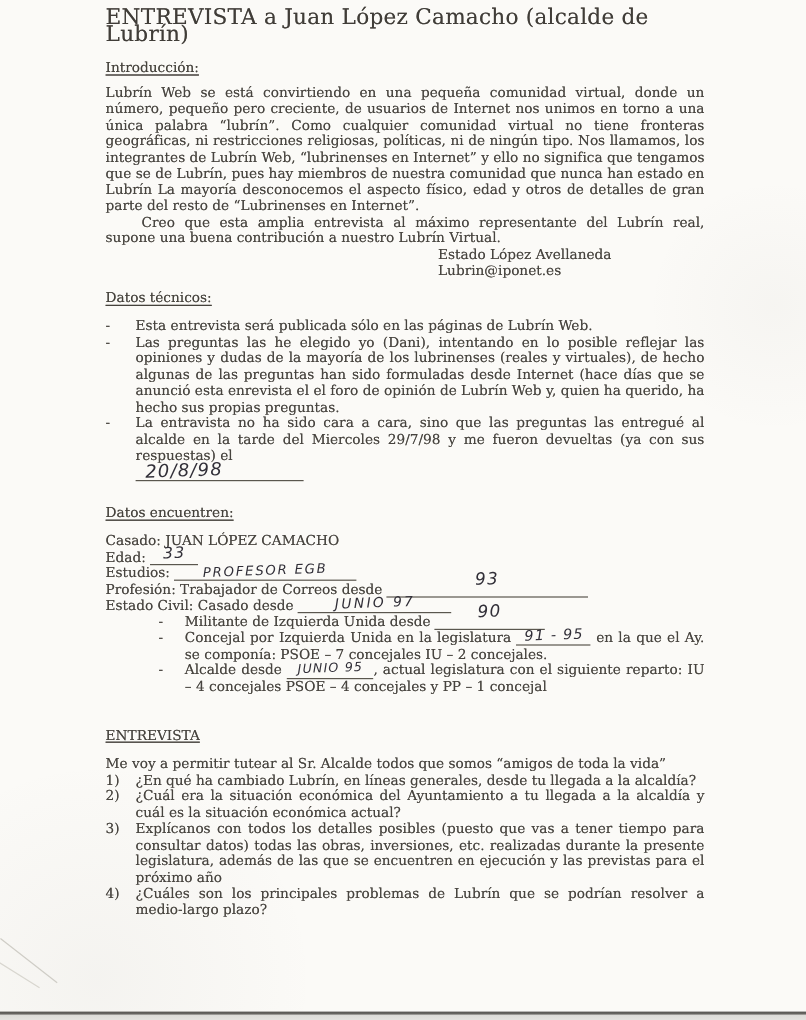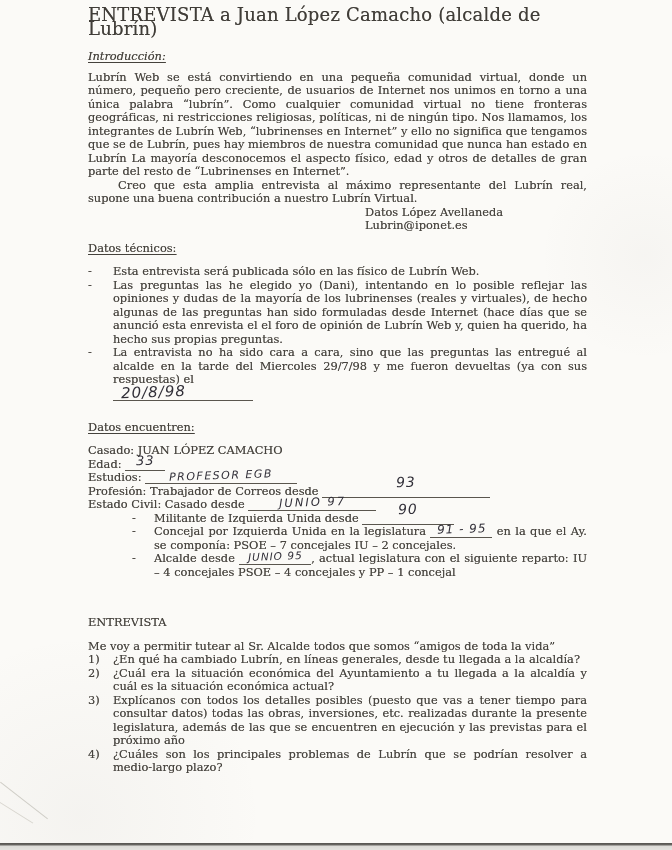--- a/index.html
+++ b/index.html
@@ -16,21 +16,21 @@
     position:absolute;left:88px;top:8px;width:499px;
     font-size:11.4px;line-height:13.5px;
     text-shadow:0 0 0.5px rgba(70,66,60,0.65);
   }
   .title{
     font-size:18px;font-weight:normal;letter-spacing:0.2px;margin:0;color:#403d38;
   }
   .heading{
     text-decoration:underline;text-underline-offset:2px;color:#45423c;
   }
-  .h-intro{margin-top:15px;font-style:italic;}
+  .h-intro{margin-top:15px;}
   .para{margin:7px 0 0 0;text-align:justify;}
   .para2{margin:0;text-indent:30px;text-align:justify;}
   .signature{margin-left:277px;}
   .email{text-underline-offset:2px;}
   .h-tec{margin-top:9px;}
   .bullets{margin-top:10px;}
   .b-row{display:flex;}
   .b-mark{width:25px;flex:0 0 25px;}
   .b-text{flex:1;text-align:justify;margin:0;}
   .hand{
@@ -60,21 +60,21 @@
   .pol-row{display:flex;}
   .pol-ind{width:44px;flex:0 0 44px;}
   .pol-mark{width:22px;flex:0 0 22px;}
   .pol-text{flex:1;text-align:justify;margin:0;}
   .blank-mil{width:92px;}
   .hand-mil{font-size:14px;top:-8px;}
   .blank-leg{width:62px;}
   .hand-leg{font-size:12px;top:-2px;}
   .blank-alc{width:72px;}
   .hand-alc{font-size:10.5px;letter-spacing:1px;top:-2px;}
-  .h-ent{margin-top:37px;}
+  .h-ent{margin-top:27px;text-decoration:underline;}
   .ent-intro{margin-top:10px;}
   .q-row{display:flex;}
   .q-num{width:25px;flex:0 0 25px;}
   .q-text{flex:1;text-align:justify;margin:0;}
   .scan-bottom{
     position:absolute;left:0;top:843px;width:672px;height:7px;
     background:linear-gradient(to bottom,#55534f 0,#6b6965 2px,#dcdbd7 3px,#e4e3df 7px);
   }
   .scan-corner{
     position:absolute;left:-6px;top:800px;width:60px;height:1px;
@@ -89,29 +89,29 @@
 <body>
 
 <div class="content">
 
   <h1 class="title">ENTREVISTA a Juan López Camacho (alcalde de Lubrín)</h1>
 
   <div class="heading h-intro">Introducción:</div>
   <p class="para">Lubrín Web se está convirtiendo en una pequeña comunidad virtual, donde un número, pequeño pero creciente, de usuarios de Internet nos unimos en torno a una única palabra “lubrín”. Como cualquier comunidad virtual no tiene fronteras geográficas, ni restricciones religiosas, políticas, ni de ningún tipo. Nos llamamos, los integrantes de Lubrín Web, “lubrinenses en Internet” y ello no significa que tengamos que se de Lubrín, pues hay miembros de nuestra comunidad que nunca han estado en Lubrín La mayoría desconocemos el aspecto físico, edad y otros de detalles de gran parte del resto de “Lubrinenses en Internet”.</p>
   <p class="para2">Creo que esta amplia entrevista al máximo representante del Lubrín real, supone una buena contribución a nuestro Lubrín Virtual.</p>
   <div class="signature">
-    <div>Datos López Avellaneda</div>
+    <div>Estado López Avellaneda</div>
     <div class="email">Lubrin@iponet.es</div>
   </div>
 
   <div class="heading h-tec">Datos técnicos:</div>
   <div class="bullets">
     <div class="b-row">
       <span class="b-mark">-</span>
-      <p class="b-text">Esta entrevista será publicada sólo en las físico de Lubrín Web.</p>
+      <p class="b-text">Esta entrevista será publicada sólo en las páginas de Lubrín Web.</p>
     </div>
     <div class="b-row">
       <span class="b-mark">-</span>
       <p class="b-text">Las preguntas las he elegido yo (Dani), intentando en lo posible reflejar las opiniones y dudas de la mayoría de los lubrinenses (reales y virtuales), de hecho algunas de las preguntas han sido formuladas desde Internet (hace días que se anunció esta enrevista el el foro de opinión de Lubrín Web y, quien ha querido, ha hecho sus propias preguntas.</p>
     </div>
     <div class="b-row">
       <span class="b-mark">-</span>
       <p class="b-text">La entravista no ha sido cara a cara, sino que las preguntas las entregué al alcalde en la tarde del Miercoles 29/7/98 y me fueron devueltas (ya con sus respuestas) el</p>
     </div>
     <div class="date-line">

